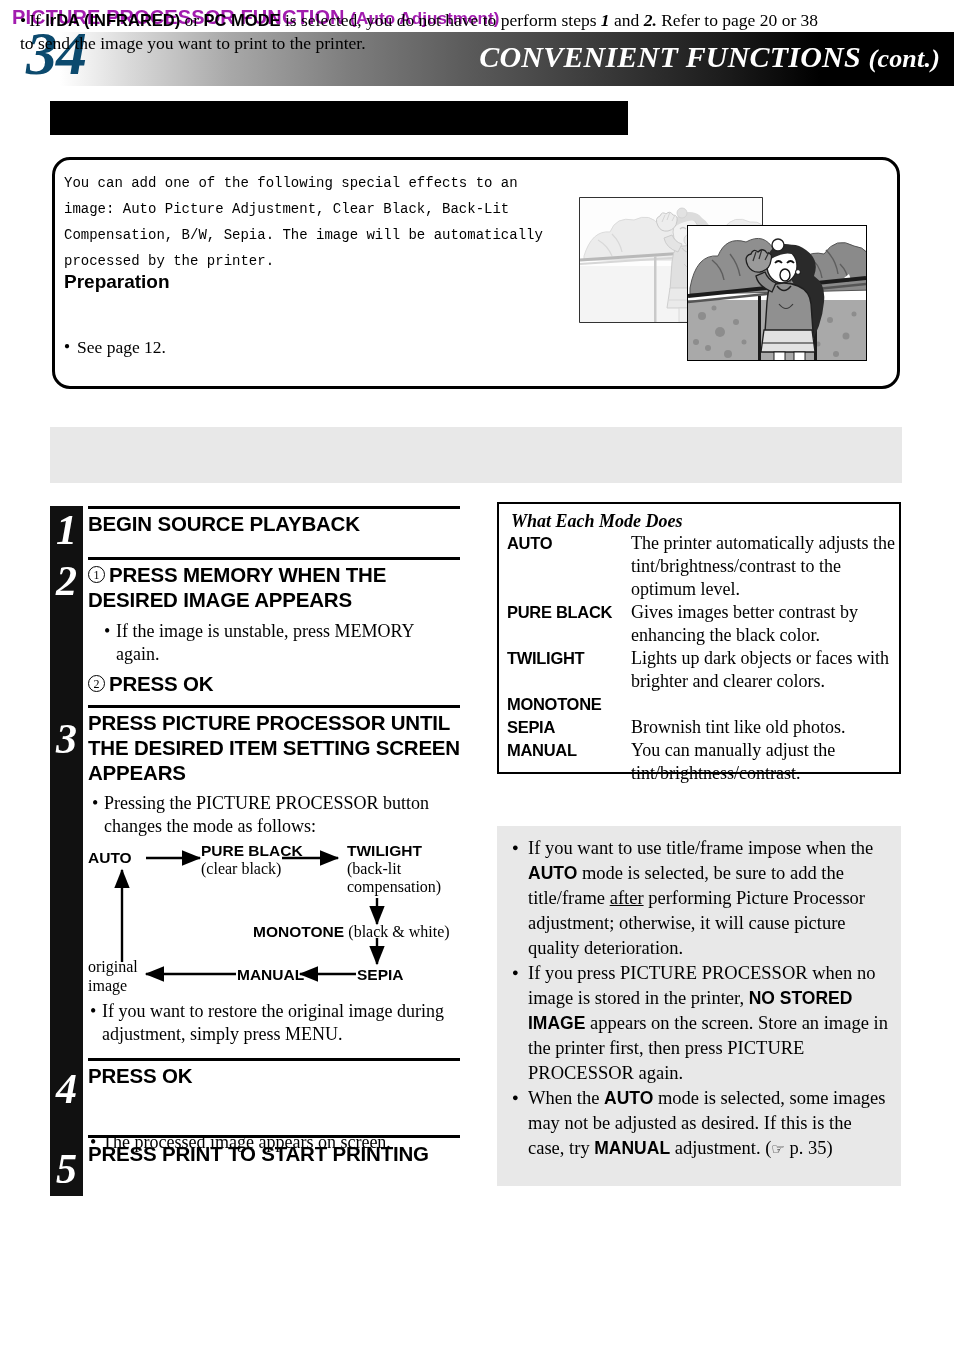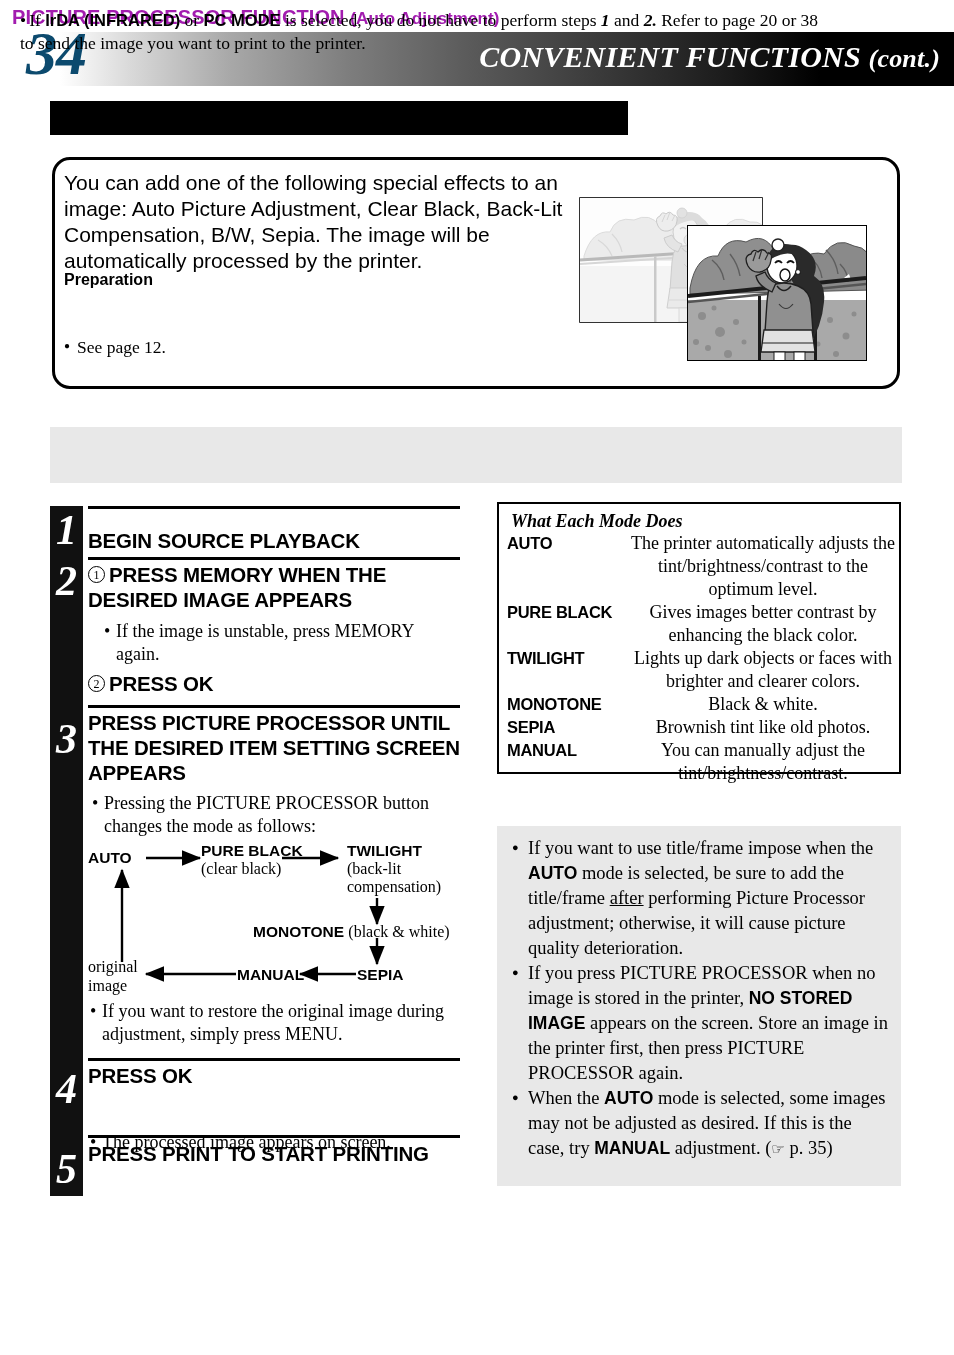--- a/index.html
+++ b/index.html
@@ -94,31 +94,31 @@
     border: 3px solid #000;
     border-radius: 18px;
     box-sizing: border-box;
     background: #fff;
   }
   .intro-text {
     position: absolute;
     left: 64px;
     top: 170px;
     width: 500px;
-    font-family: Liberation Sans, sans-serif;
-    font-size: 21px;
+    font-family: Liberation Mono, monospace;
+    font-size: 14px;
     line-height: 26px;
     color: #000;
   }
   .prep-title {
     position: absolute;
     left: 64px;
     top: 271px;
     font-weight: 700;
-    font-size: 16px;
+    font-size: 19px;
     font-family: "Liberation Sans", sans-serif;
   }
   .prep-list {
     position: absolute;
     left: 64px;
     top: 291px;
     width: 490px;
     font-family: "Liberation Serif", serif;
     font-size: 17.5px;
     line-height: 22px;
@@ -298,21 +298,20 @@
     font-weight: 700;
     font-size: 16.5px;
     line-height: 23px;
     letter-spacing: -0.3px;
   }
   .mode-desc {
     flex: 1;
     font-family: "Liberation Serif", serif;
     font-size: 18px;
     line-height: 23px;
-    text-align: center;
   }
 
   
   .notes-box {
     position: absolute;
     left: 497px;
     top: 826px;
     width: 404px;
     height: 360px;
     background: #e8e8e8;
@@ -506,21 +505,21 @@
 
 <div class="irda-strip"></div>
 <div class="irda-text">
   <span class="bullet"></span><span>If </span><span class="b">IrDA (INFRARED)</span><span> or </span><span class="b">PC MODE</span><span> is selected, you do not have to perform steps </span><span class="bi">1</span><span> and </span><span class="bi">2.</span><span> Refer to page 20 or 38 to send the image you want to print to the printer.</span>
 </div>
 
 <div class="steps-bar"></div>
 
 <div class="rule" style="top:506px;"></div>
 <div class="step-num" style="top:509px;">1</div>
-<div class="step-head" style="top:511px;margin-top:17px;">BEGIN SOURCE PLAYBACK</div>
+<div class="step-head" style="top:511px;">BEGIN SOURCE PLAYBACK</div>
 
 <div class="rule" style="top:557px;"></div>
 <div class="step-num" style="top:560px;">2</div>
 <div class="step-head" style="top:562px;">
   <span class="circnum">1</span><span>PRESS MEMORY WHEN THE DESIRED IMAGE APPEARS</span>
 </div>
 <div class="step-sub" style="top:620px;">
   <div class="li"><span>If the image is unstable, press MEMORY again.</span></div>
 </div>
 <div class="step-head" style="top:671px;">
@@ -603,21 +602,20 @@
   <div class="mode-row">
     <div class="mode-name">PURE BLACK</div>
     <div class="mode-desc">Gives images better contrast by enhancing the black color.</div>
   </div>
   <div class="mode-row">
     <div class="mode-name">TWILIGHT</div>
     <div class="mode-desc">Lights up dark objects or faces with brighter and clearer colors.</div>
   </div>
   <div class="mode-row">
     <div class="mode-name">MONOTONE</div>
-    <div class="mode-desc">Black &amp; white.</div>
   </div>
   <div class="mode-row">
     <div class="mode-name">SEPIA</div>
     <div class="mode-desc">Brownish tint like old photos.</div>
   </div>
   <div class="mode-row">
     <div class="mode-name">MANUAL</div>
     <div class="mode-desc">You can manually adjust the tint/brightness/contrast.</div>
   </div>
 </div>

